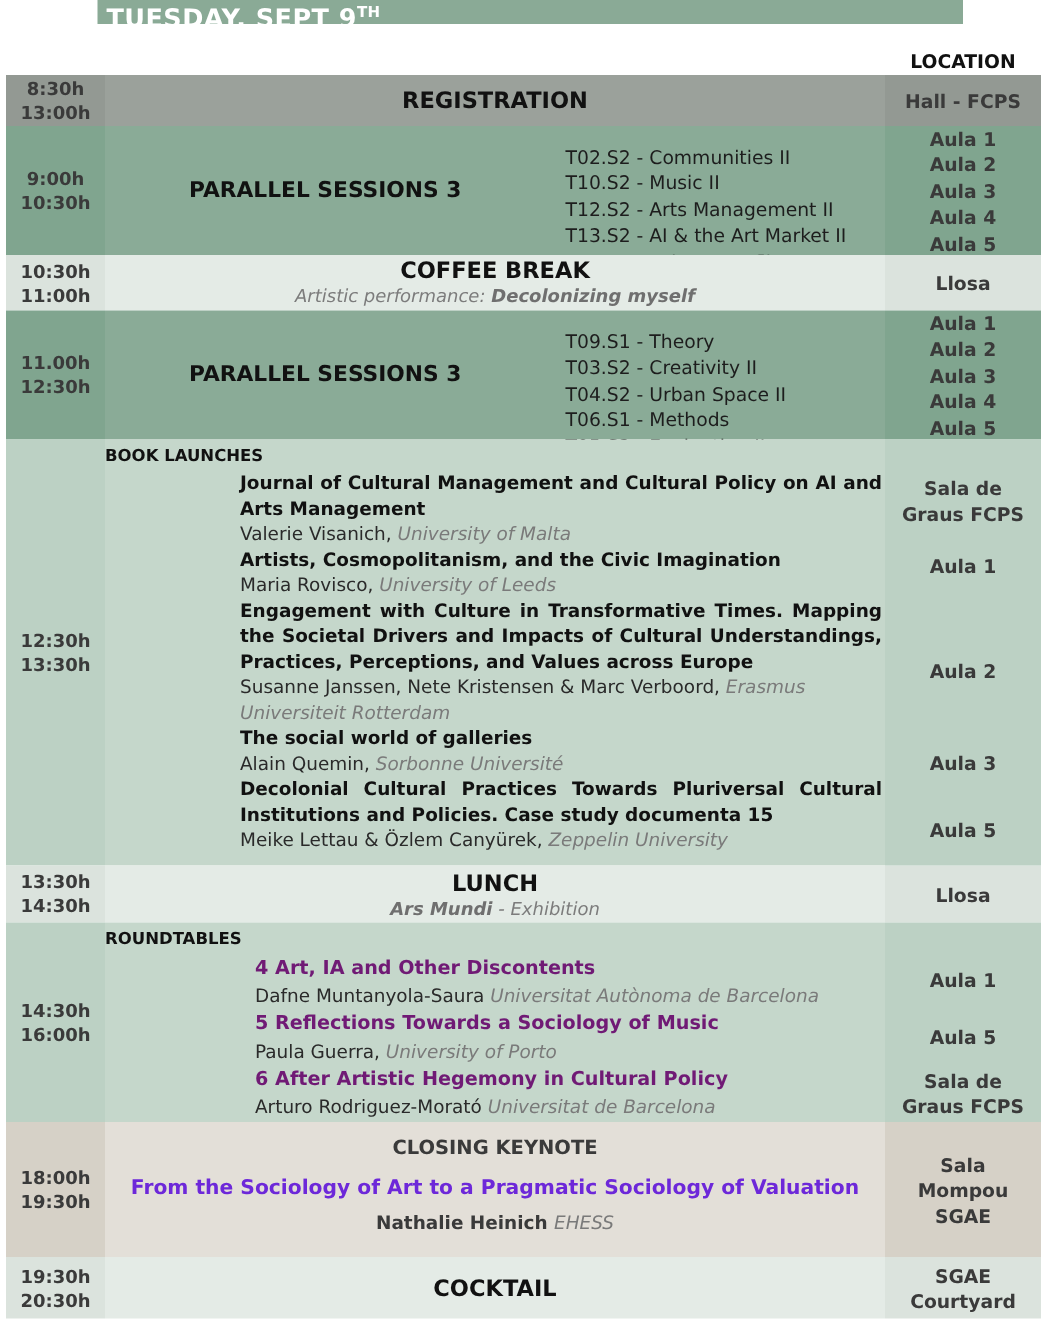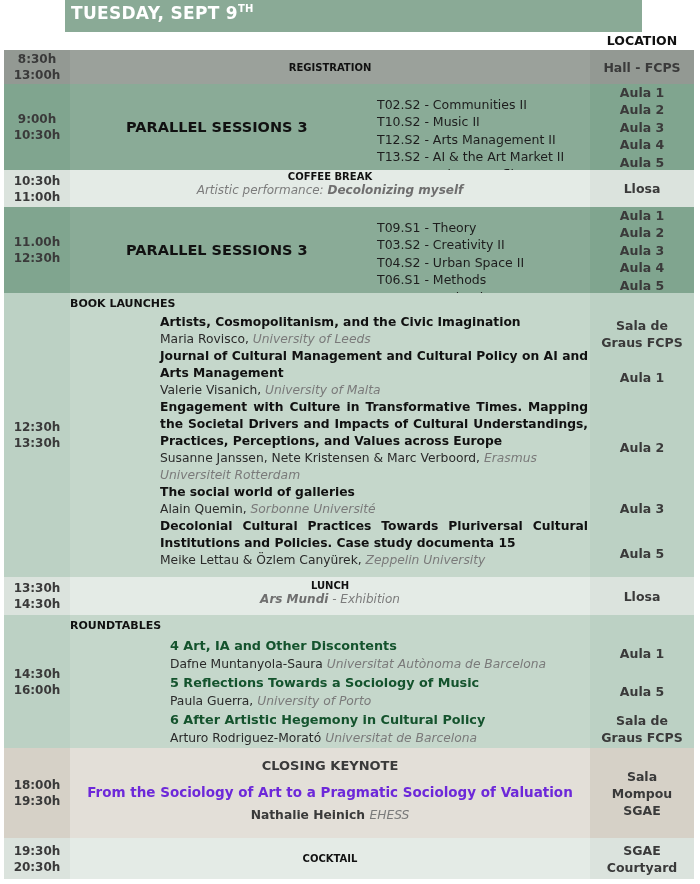--- a/index.html
+++ b/index.html
@@ -1,20 +1,20 @@
 <!DOCTYPE html>
 <html><head>
 <meta charset="utf-8">
 <style>
   * { box-sizing: border-box; margin: 0; padding: 0; }
   html, body { width: 700px; height: 884px; background: #ffffff; overflow: hidden; }
   body { font-family: "DejaVu Sans", sans-serif; color: #1d1d1d; position: relative; }
 
   .banner {
-    position: absolute; left: 65px; top: 0; width: 577px; height: 32px;
+    position: absolute; left: 65px; top: 0; width: 577px; height: 16px;
     background: #8aaa96; color: #ffffff;
     font-weight: bold; font-size: 17px; letter-spacing: 0.3px;
     padding: 3px 0 0 6px;
   }
   .banner sup { font-size: 10px; vertical-align: 7px; }
 
   .loc-header {
     position: absolute; top: 33px; left: 590px; width: 104px;
     text-align: center; font-weight: bold; font-size: 12.5px; color: #111;
   }
@@ -32,21 +32,21 @@
   .t-grey .c-main { background: #9ba19b; }
   .t-green .c-time, .t-green .c-loc { background: #80a58f; }
   .t-green .c-main { background: #8aab97; }
   .t-pale .c-time, .t-pale .c-loc { background: #dbe3dd; }
   .t-pale .c-main { background: #e4ebe6; }
   .t-mint .c-time, .t-mint .c-loc { background: #bcd1c4; }
   .t-mint .c-main { background: #c5d7cb; }
   .t-beige .c-time, .t-beige .c-loc { background: #d6d1c7; }
   .t-beige .c-main { background: #e3dfd8; }
 
-  .center-title { font-weight: bold; font-size: 10px; color: #111; text-align: center; }
+  .center-title { font-weight: bold; font-size: 15px; color: #111; text-align: center; }
 
   
   .r-reg { height: 34px; }
   .r-reg .c-main { display: flex; align-items: center; justify-content: center; }
 
   
   .r-par { height: 86px; }
   .r-par2 { height: 86px; }
   .par-title { position: absolute; left: 56px; top: 0; bottom: 0; display: flex; align-items: center;
     font-weight: bold; font-size: 14.5px; color: #111; }
@@ -71,21 +71,21 @@
   .bl { position: absolute; left: 0; width: 104px; text-align: center; }
 
   
   .r-lunch { height: 38px; }
   .r-lunch .c-main { text-align: center; padding-top: 3px; }
 
   
   .r-round { height: 133px; }
   .r-round .c-main { padding-top: 1px; }
   .rt { padding-left: 100px; }
-  .rt-title { font-weight: bold; font-size: 12.8px; line-height: 19px; color: #14532d; }
+  .rt-title { font-weight: bold; font-size: 12.8px; line-height: 19px; color: #701a75; }
   .rt-auth { font-size: 12.3px; line-height: 18px; color: #2a2a2a; }
   .rt-auth i { color: #7a7a7a; }
 
   
   .r-key { height: 90px; }
   .r-key .c-main { text-align: center; padding-top: 8px; }
   .key-title { font-weight: bold; font-size: 13px; color: #3a3a3a; line-height: 20px; }
   .key-talk { font-weight: bold; font-size: 13.5px; color: #6d28d9; line-height: 24px; margin-top: 4px; }
   .key-spk { font-weight: bold; font-size: 12.3px; color: #3a3a3a; line-height: 22px; }
   .key-spk i { font-weight: normal; color: #7a7a7a; }
@@ -176,26 +176,26 @@
   </div>
 
   <div class="row r-books t-mint">
     <div class="c-time">
       <span>12:30h</span>
       <span>13:30h</span>
     </div>
     <div class="c-main">
       <div class="books-title">BOOK LAUNCHES</div>
       <div class="book">
+        <div class="book-title">Journal of Cultural Management and Cultural Policy on AI and Arts Management</div>
+        <div class="book-authors"><span>Valerie Visanich, </span><i>University of Malta</i></div>
+      </div>
+      <div class="book">
         <div class="book-title">Artists, Cosmopolitanism, and the Civic Imagination</div>
         <div class="book-authors"><span>Maria Rovisco, </span><i>University of Leeds</i></div>
-      </div>
-      <div class="book">
-        <div class="book-title">Journal of Cultural Management and Cultural Policy on AI and Arts Management</div>
-        <div class="book-authors"><span>Valerie Visanich, </span><i>University of Malta</i></div>
       </div>
       <div class="book">
         <div class="book-title">Engagement with Culture in Transformative Times. Mapping the Societal Drivers and Impacts of Cultural Understandings, Practices, Perceptions, and Values across Europe</div>
         <div class="book-authors"><span>Susanne Janssen, Nete Kristensen &amp; Marc Verboord, </span><i>Erasmus Universiteit Rotterdam</i></div>
       </div>
       <div class="book">
         <div class="book-title">The social world of galleries</div>
         <div class="book-authors"><span>Alain Quemin, </span><i>Sorbonne Université</i></div>
       </div>
       <div class="book">

